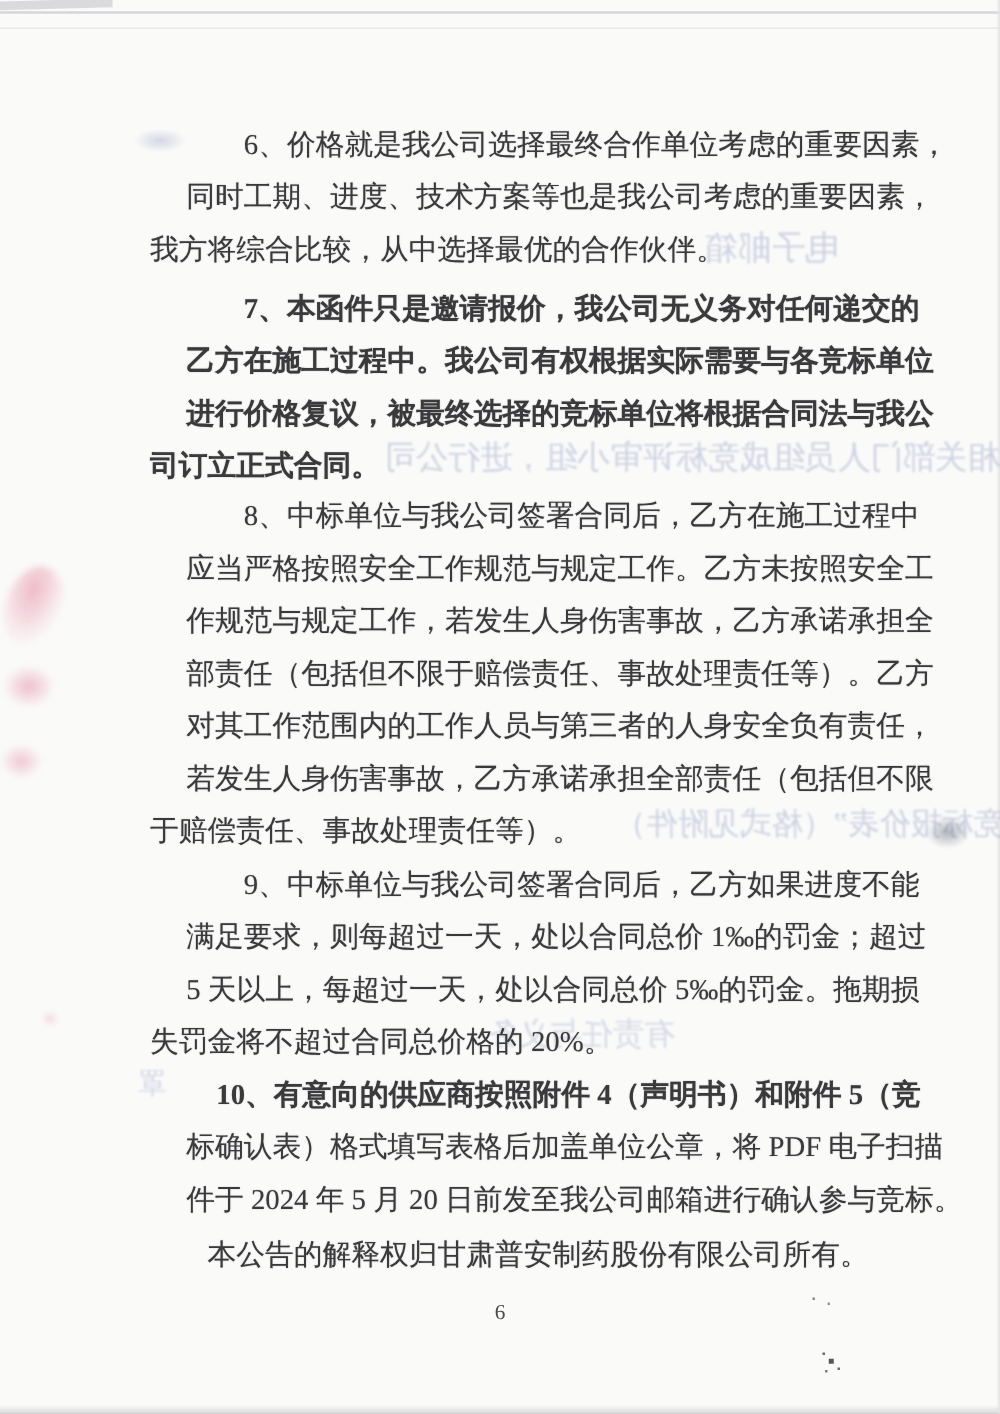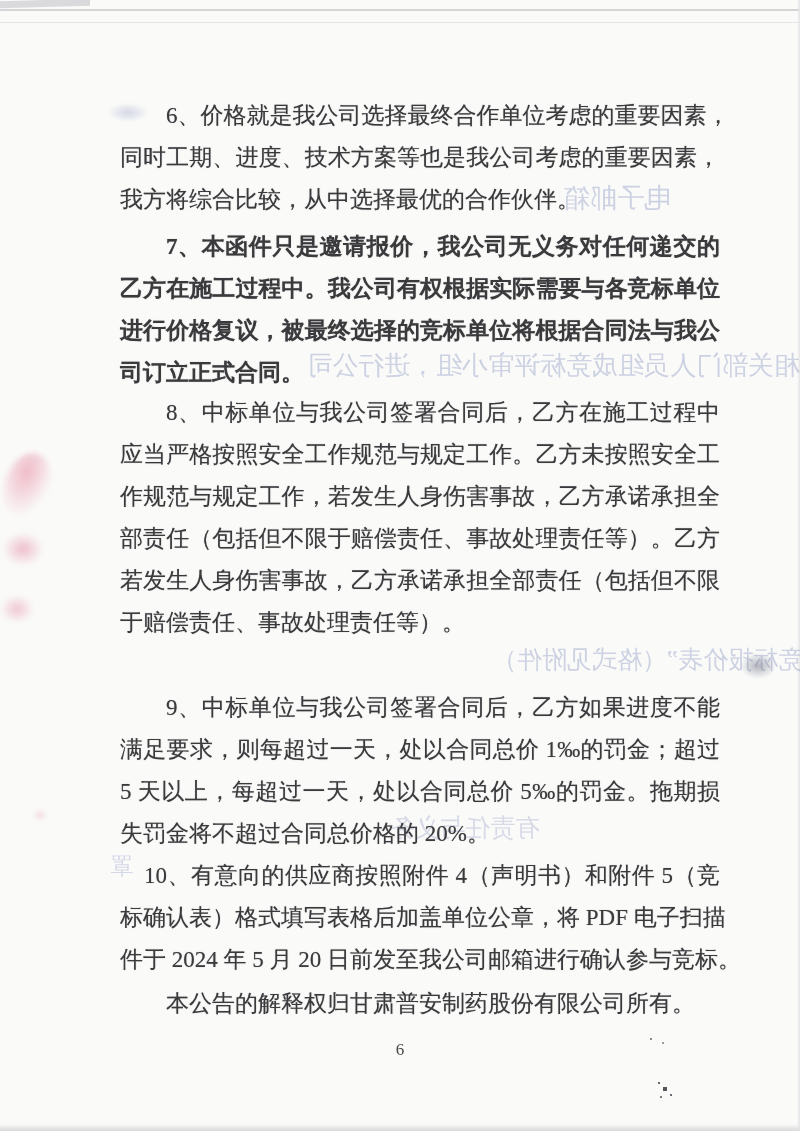--- a/index.html
+++ b/index.html
@@ -15,24 +15,24 @@
   .bottom-band{position:absolute;bottom:0;left:0;right:0;height:7px;background:linear-gradient(to bottom,rgba(250,250,249,0),#d9d9da);}
   .right-edge{position:absolute;top:0;bottom:0;right:0;width:3px;background:linear-gradient(to right,rgba(250,250,249,0),#e3e3e6);}
 
   
   .textblock{
     position:absolute;left:120px;width:600px;color:#3a3a3d;
     font-size:23px;line-height:42px;
     text-shadow:0 0 1px rgba(55,55,60,.45);
   }
   .line{height:42px;text-align:justify;white-space:nowrap;}
-  .line.j{text-align-last:justify;}
+  .line.j{text-align-last:justify;margin-left:29px;}
   .line.end{text-align-last:left;}
   .line.first{text-indent:46px;}
-  .p10 .line.first{text-indent:24px;}
+  .p10 .line.first{text-indent:24px;font-weight:bold;}
 
   .pageno{
     position:absolute;top:1040px;left:0;width:800px;text-align:center;
     font-size:17px;color:#4a4a4d;line-height:20px;
   }
 
   
   .bleed{
     position:absolute;line-height:1.1;white-space:nowrap;
     color:rgba(103,118,176,.30);transform:scaleX(-1);
@@ -98,20 +98,21 @@
     <div class="line j">乙方在施工过程中。我公司有权根据实际需要与各竞标单位</div>
     <div class="line j">进行价格复议，被最终选择的竞标单位将根据合同法与我公</div>
     <div class="line end">司订立正式合同。</div>
   </div>
 
   <div class="textblock" style="top:392px;">
     <div class="line j first">8、中标单位与我公司签署合同后，乙方在施工过程中</div>
     <div class="line j">应当严格按照安全工作规范与规定工作。乙方未按照安全工</div>
     <div class="line j">作规范与规定工作，若发生人身伤害事故，乙方承诺承担全</div>
     <div class="line j">部责任（包括但不限于赔偿责任、事故处理责任等）。乙方</div>
+    <div class="line j">对其工作范围内的工作人员与第三者的人身安全负有责任，</div>
     <div class="line j">若发生人身伤害事故，乙方承诺承担全部责任（包括但不限</div>
     <div class="line end">于赔偿责任、事故处理责任等）。</div>
   </div>
 
   <div class="textblock" style="top:687px;">
     <div class="line j first">9、中标单位与我公司签署合同后，乙方如果进度不能</div>
     <div class="line j">满足要求，则每超过一天，处以合同总价 1‰的罚金；超过</div>
     <div class="line j">5 天以上，每超过一天，处以合同总价 5‰的罚金。拖期损</div>
     <div class="line end">失罚金将不超过合同总价格的 20%。</div>
   </div>

